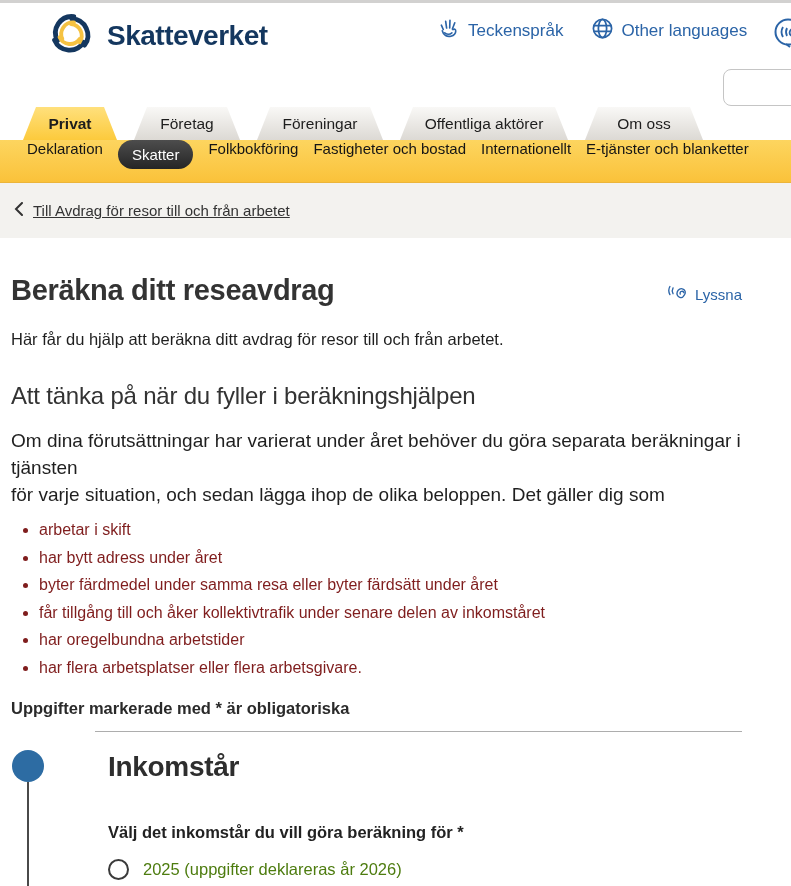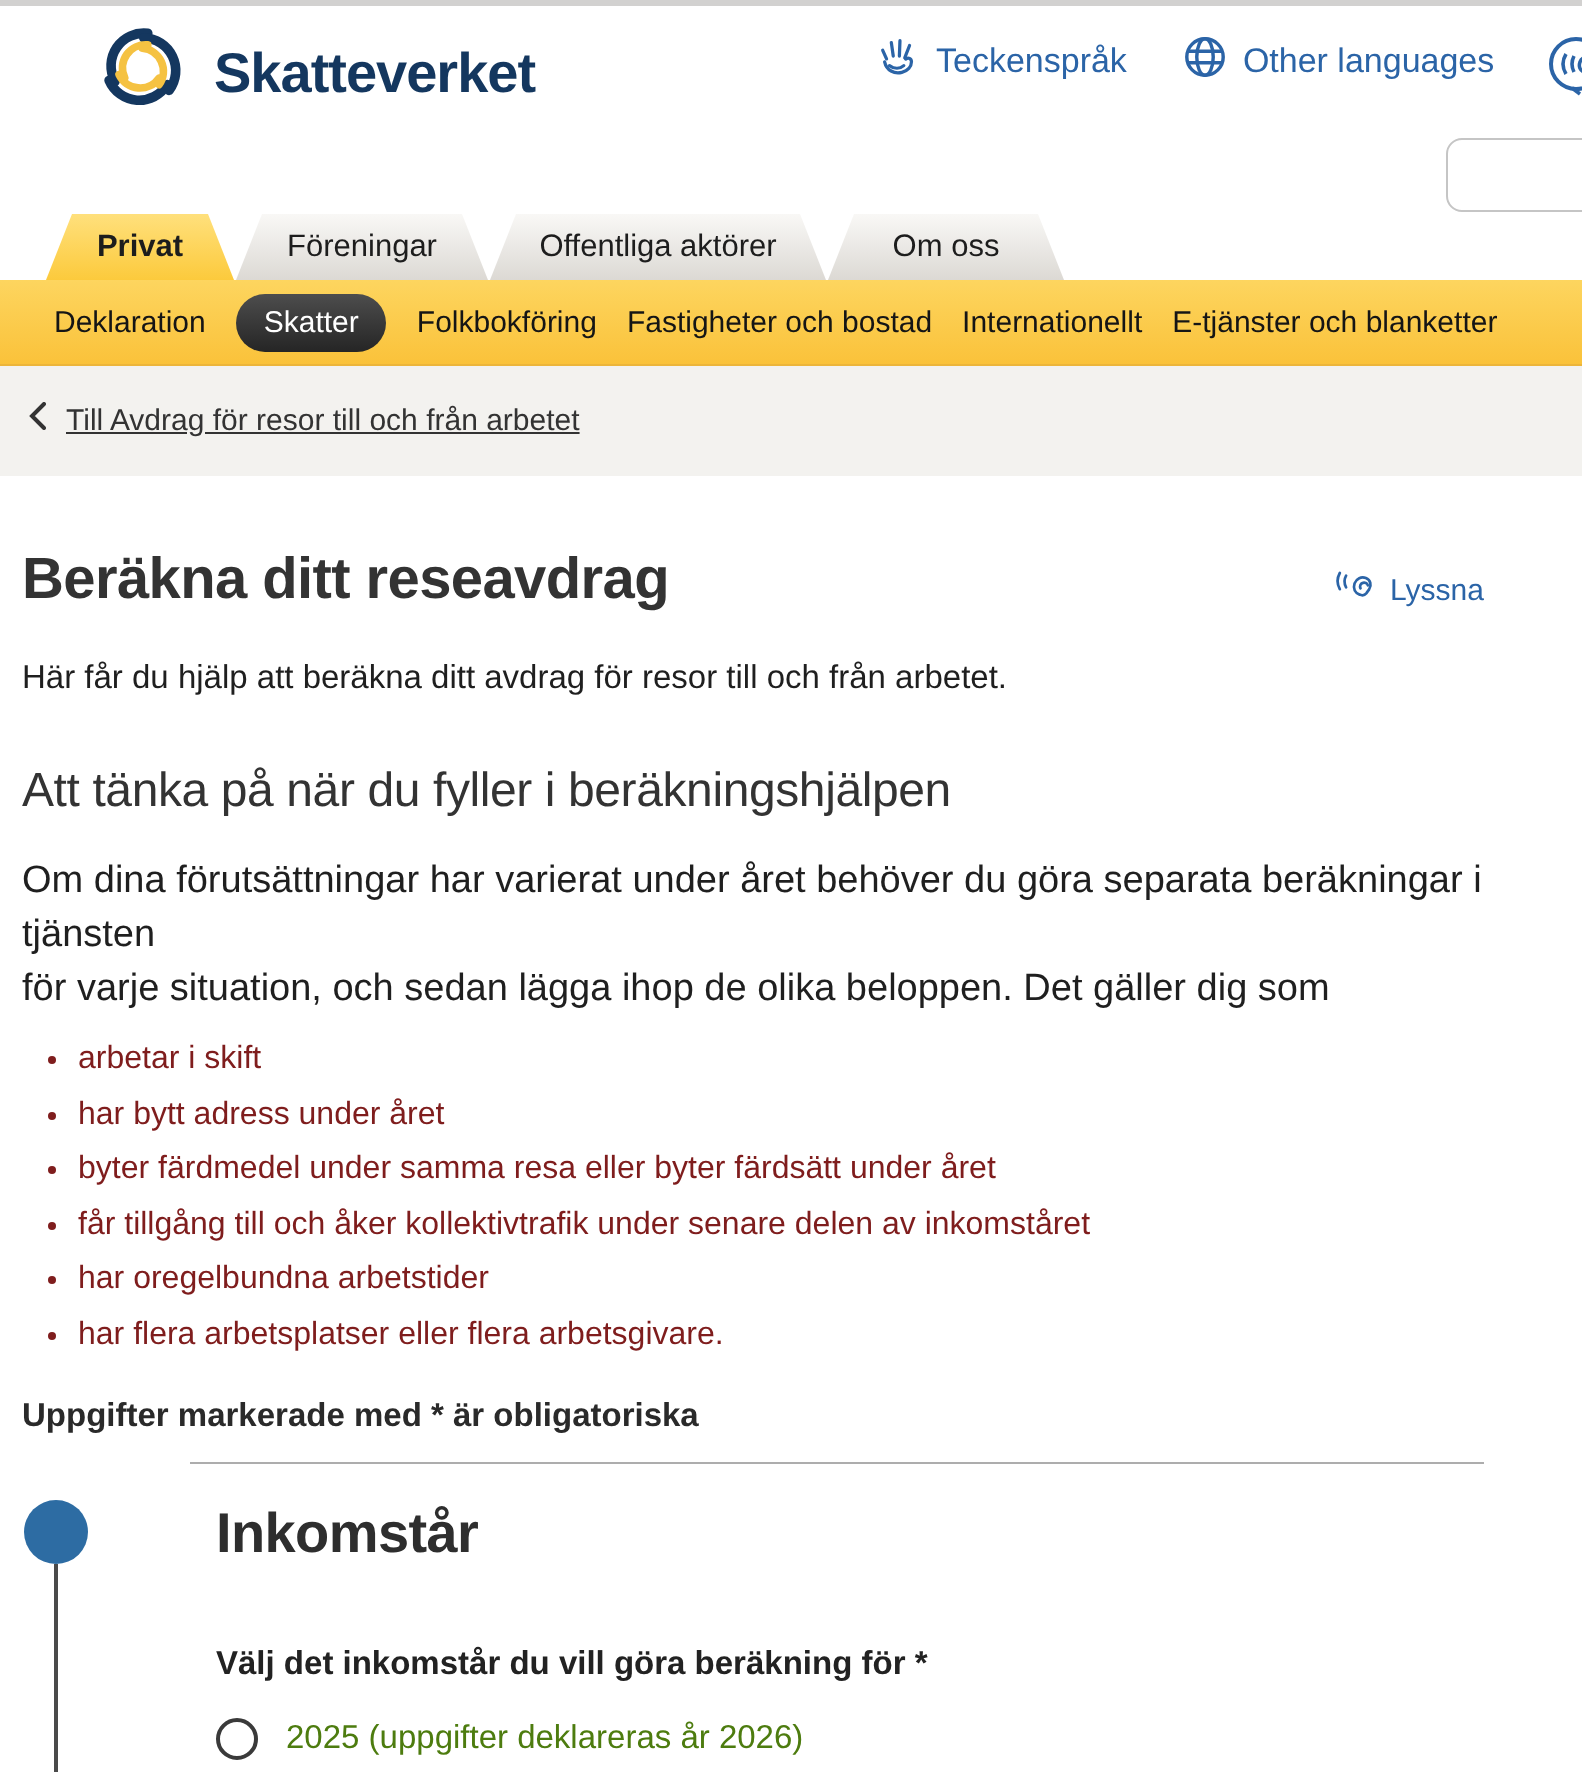--- a/index.html
+++ b/index.html
@@ -17,35 +17,35 @@
   .logo-text { font-size:28px; font-weight:700; color:#14375f; letter-spacing:-0.5px; }
   .utility { position:absolute; left:438px; top:14px; display:flex; gap:28px; align-items:center; }
   .util-link { display:flex; align-items:center; gap:7px; color:#2b64a7; font-size:17px; cursor:pointer; }
   .listen-widget { position:absolute; left:770px; top:12px; cursor:pointer; }
   .search-box {
     position:absolute; left:723px; top:66px; width:140px; height:37px;
     border:1px solid #c5c5c5; border-radius:8px; background:#fff; font-size:15px; padding:0 10px;
   }
 
   
-  .tabs-row { display:flex; margin-left:23px; height:33px; align-items:flex-start; }
+  .tabs-row { display:flex; margin-left:23px; height:33px; align-items:flex-start;gap:16px; }
   .tab {
     height:33px; line-height:34px; text-align:center; font-size:15.5px; color:#1d1d1d;
     clip-path: polygon(13px 0, calc(100% - 13px) 0, 100% 100%, 0 100%);
     background:linear-gradient(#f9f8f6,#dcd9d4);
     margin-right:1px; cursor:pointer; white-space:nowrap;
   }
   .tab.active { background:linear-gradient(#ffe07c,#fcca3c); font-weight:700; }
   .t0{width:94px}.t1{width:106px}.t2{width:126px}.t3{width:168px}.t4{width:118px}
 
   
   .subnav {
     height:43px; background:linear-gradient(#fdd55f,#fac23a);
     border-bottom:1px solid #ecb53a;
-    display:flex; align-items:center; padding-left:27px; gap:15px;
+    display:flex; align-items:flex-start; padding-left:27px; gap:15px;
     font-size:15px; color:#151515;
   }
   .subnav-item { cursor:pointer; white-space:nowrap; }
   .subnav-item.pill {
     background:linear-gradient(#4d4d4d,#252525); color:#fff;
     border-radius:999px; padding:6px 14px;
   }
 
   
   .breadcrumb { height:55px; background:#f3f2ef; display:flex; align-items:center; padding-left:14px; gap:10px; }
@@ -132,20 +132,21 @@
       <path d="M22 21 c-2-.8-2.8-2.8-2-5 .8-2 2.8-2.8 4.6-2 1.9.8 2.5 3 1.3 4.8l-1.3 1.7" stroke-width="1.8"></path>
       <path d="M16 29 l4 3" stroke-width="1.8"></path>
     </svg>
   </span>
 
   <input class="search-box" type="text" value="" style="">
 </header>
 
 <nav class="tabs-row">
   <div class="tab t0 active">Privat</div>
+  <div class="tab t1">Företag</div>
   <div class="tab t2">Föreningar</div>
   <div class="tab t3">Offentliga aktörer</div>
   <div class="tab t4">Om oss</div>
 </nav>
 
 <nav class="subnav">
   <span class="subnav-item">Deklaration</span>
   <span class="subnav-item pill">Skatter</span>
   <span class="subnav-item">Folkbokföring</span>
   <span class="subnav-item">Fastigheter och bostad</span>

